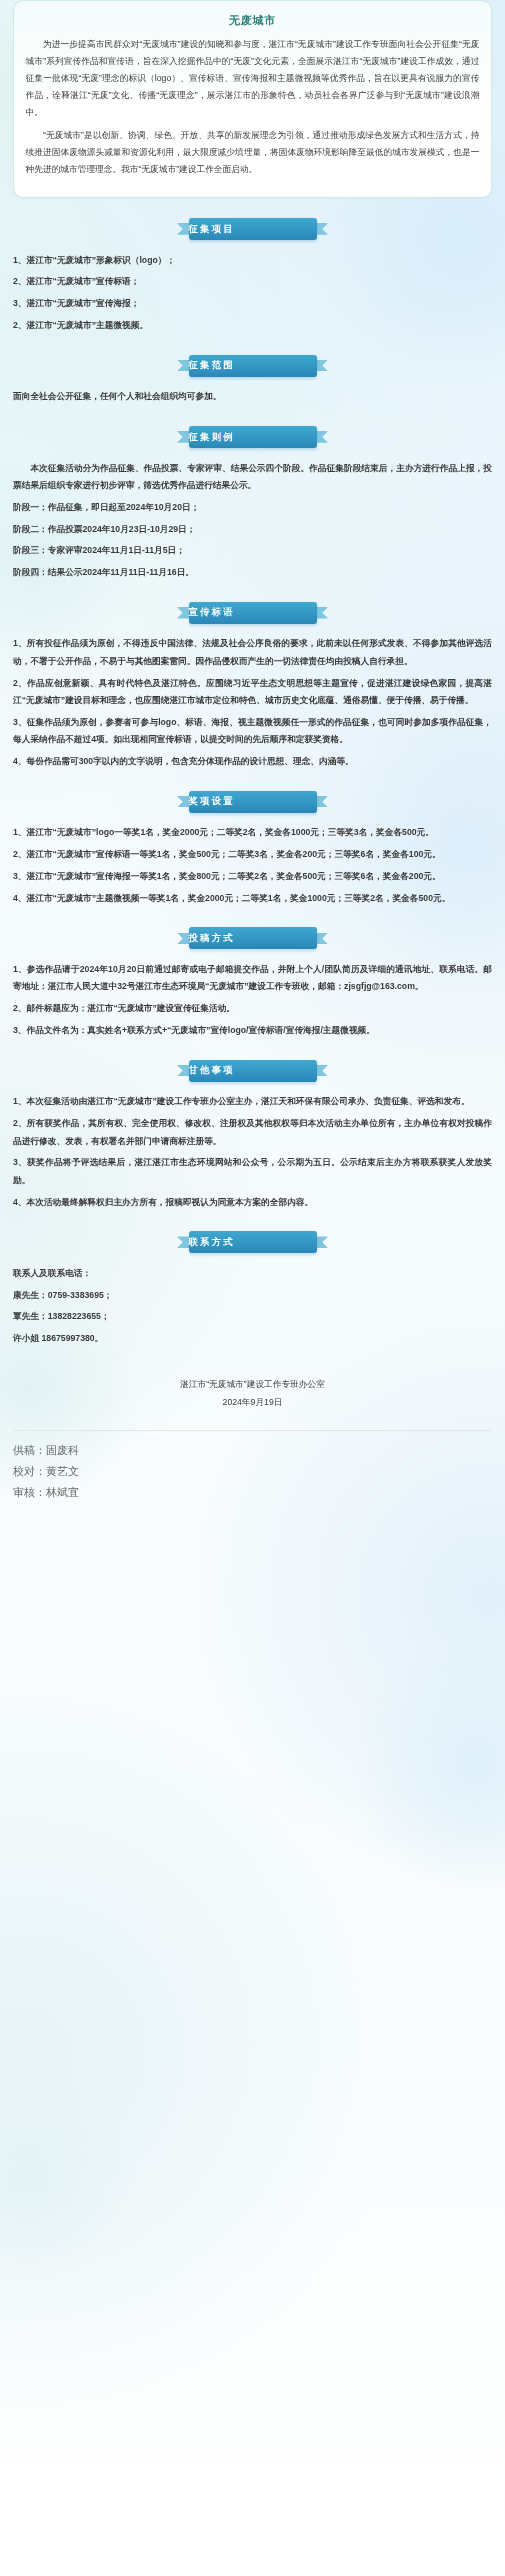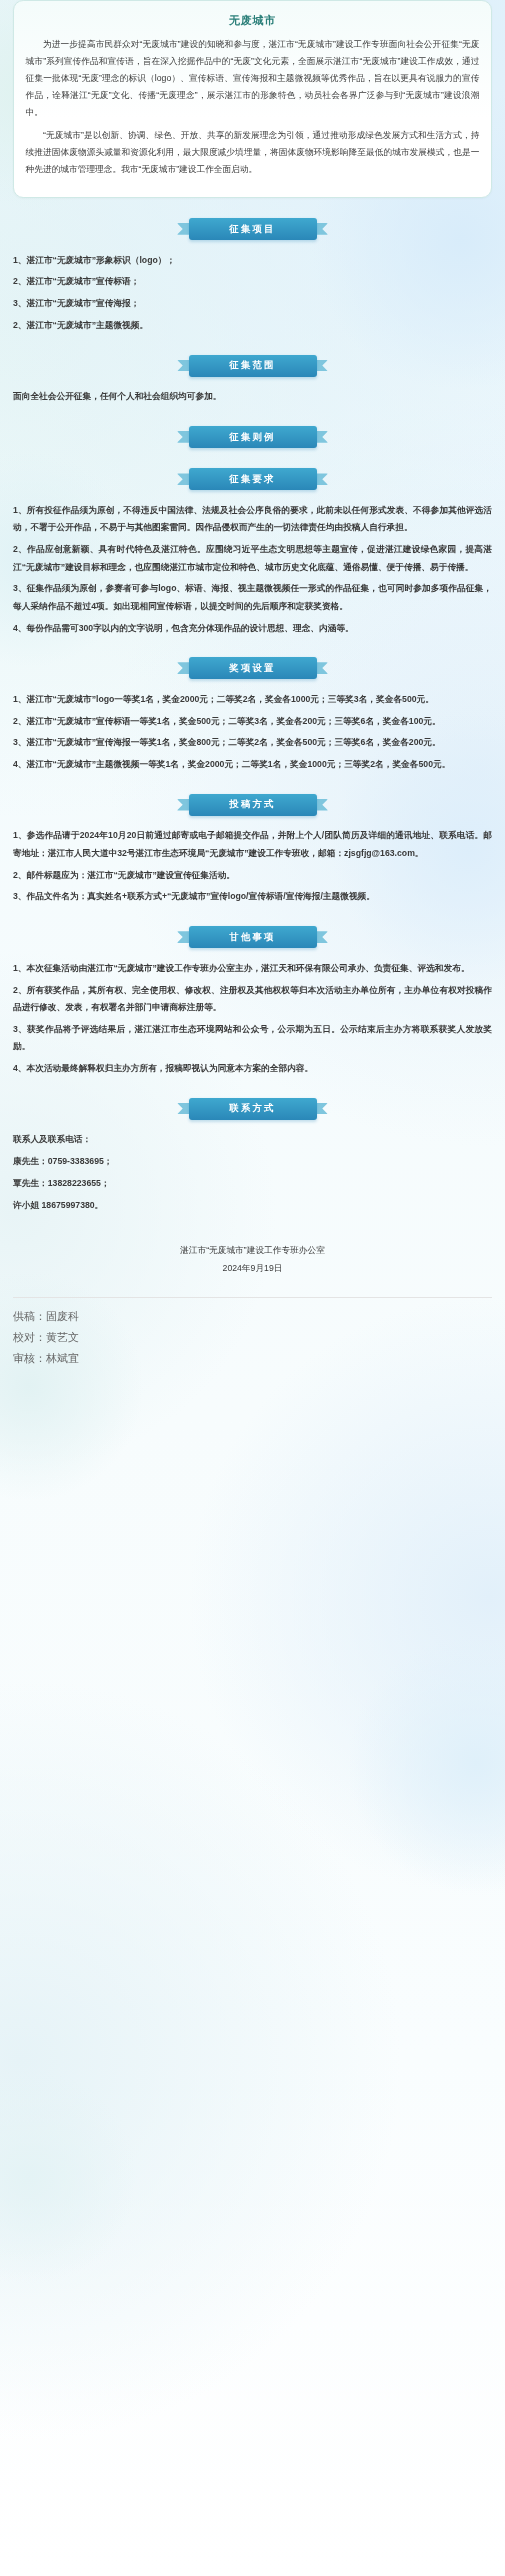--- a/index.html
+++ b/index.html
@@ -67,21 +67,21 @@
     margin:20.3px auto 11.6px;
     width:128px;
     height:22px;
     position:relative;
   }
   .sec-head .ribbon {
     position:absolute; inset:0;
     background:linear-gradient(180deg,#3fa8cf 0%,#2a87b8 100%);
     border-radius:2.9px;
     box-shadow:0 1.5px 2.9px rgba(42,135,184,0.25);
-    display:flex; align-items:center; justify-content:center;
+    display:flex; align-items:center; justify-content:flex-start;
   }
   .sec-head .ribbon span {
     color:#fff;
     font-size:9.4px;
     font-weight:bold;
     letter-spacing:2.2px;
   }
   .sec-head .wing-l, .sec-head .wing-r {
     position:absolute; top:5.1px; width:16px; height:11.6px;
     background:#7fc6de;
@@ -164,26 +164,33 @@
       <p class="noindent">面向全社会公开征集，任何个人和社会组织均可参加。</p>
     </div>
 
     <div class="sec-head">
       <div class="wing-l"></div>
       <div class="wing-r"></div>
       <div class="ribbon">
         <span>征集则例</span>
       </div>
     </div>
-
-    <div class="sec-head">
-      <div class="wing-l"></div>
-      <div class="wing-r"></div>
-      <div class="ribbon">
-        <span>征集要求</span>
+    <div class="block">
+      <p>本次征集活动分为作品征集、作品投票、专家评审、结果公示四个阶段。作品征集阶段结束后，主办方进行作品上报，投票结果后组织专家进行初步评审，筛选优秀作品进行结果公示。</p>
+      <p class="noindent">阶段一：作品征集，即日起至2024年10月20日；</p>
+      <p class="noindent">阶段二：作品投票2024年10月23日-10月29日；</p>
+      <p class="noindent">阶段三：专家评审2024年11月1日-11月5日；</p>
+      <p class="noindent">阶段四：结果公示2024年11月11日-11月16日。</p>
+    </div>
+
+    <div class="sec-head">
+      <div class="wing-l"></div>
+      <div class="wing-r"></div>
+      <div class="ribbon">
+        <span>宣传标语</span>
       </div>
     </div>
     <div class="block">
       <p class="noindent">1、所有投征作品须为原创，不得违反中国法律、法规及社会公序良俗的要求，此前未以任何形式发表、不得参加其他评选活动，不署于公开作品，不易于与其他图案雷同。因作品侵权而产生的一切法律责任均由投稿人自行承担。</p>
       <p class="noindent">2、作品应创意新颖、具有时代特色及湛江特色。应围绕习近平生态文明思想等主题宣传，促进湛江建设绿色家园，提高湛江“无废城市”建设目标和理念，也应围绕湛江市城市定位和特色、城市历史文化底蕴、通俗易懂、便于传播、易于传播。</p>
       <p class="noindent">3、征集作品须为原创，参赛者可参与logo、标语、海报、视主题微视频任一形式的作品征集，也可同时参加多项作品征集，每人采纳作品不超过4项。如出现相同宣传标语，以提交时间的先后顺序和定获奖资格。</p>
       <p class="noindent">4、每份作品需可300字以内的文字说明，包含充分体现作品的设计思想、理念、内涵等。</p>
     </div>
 
     <div class="sec-head">

